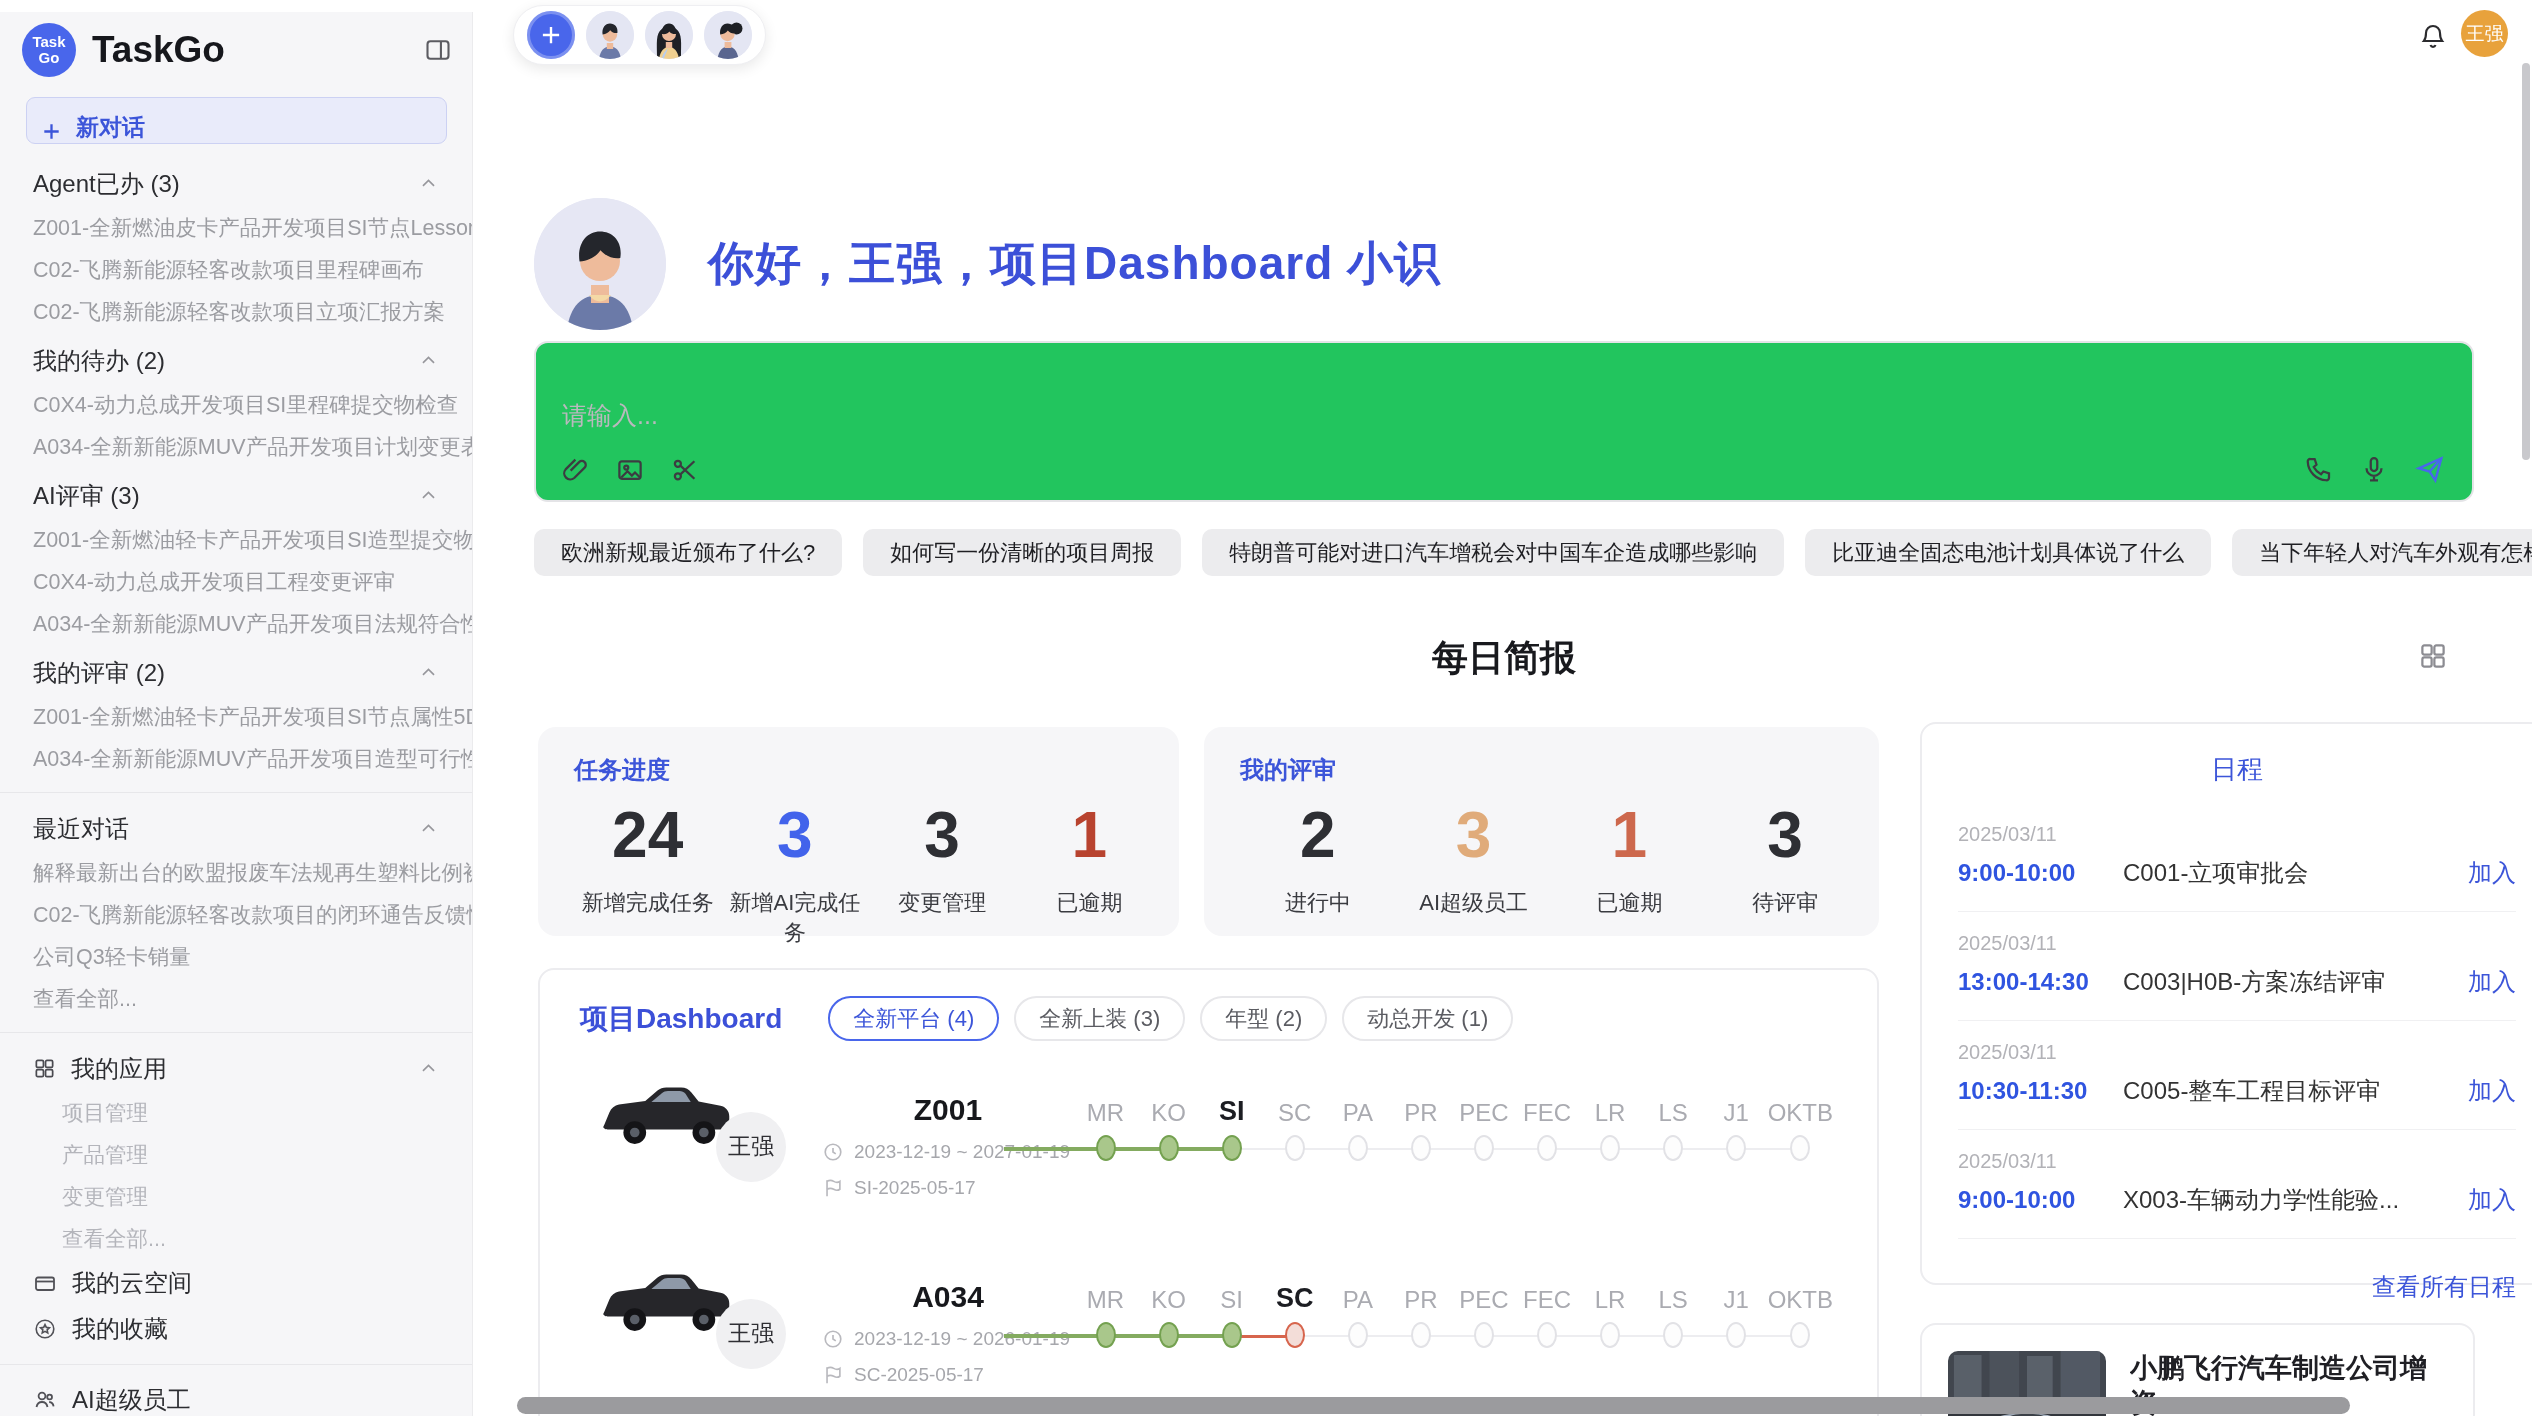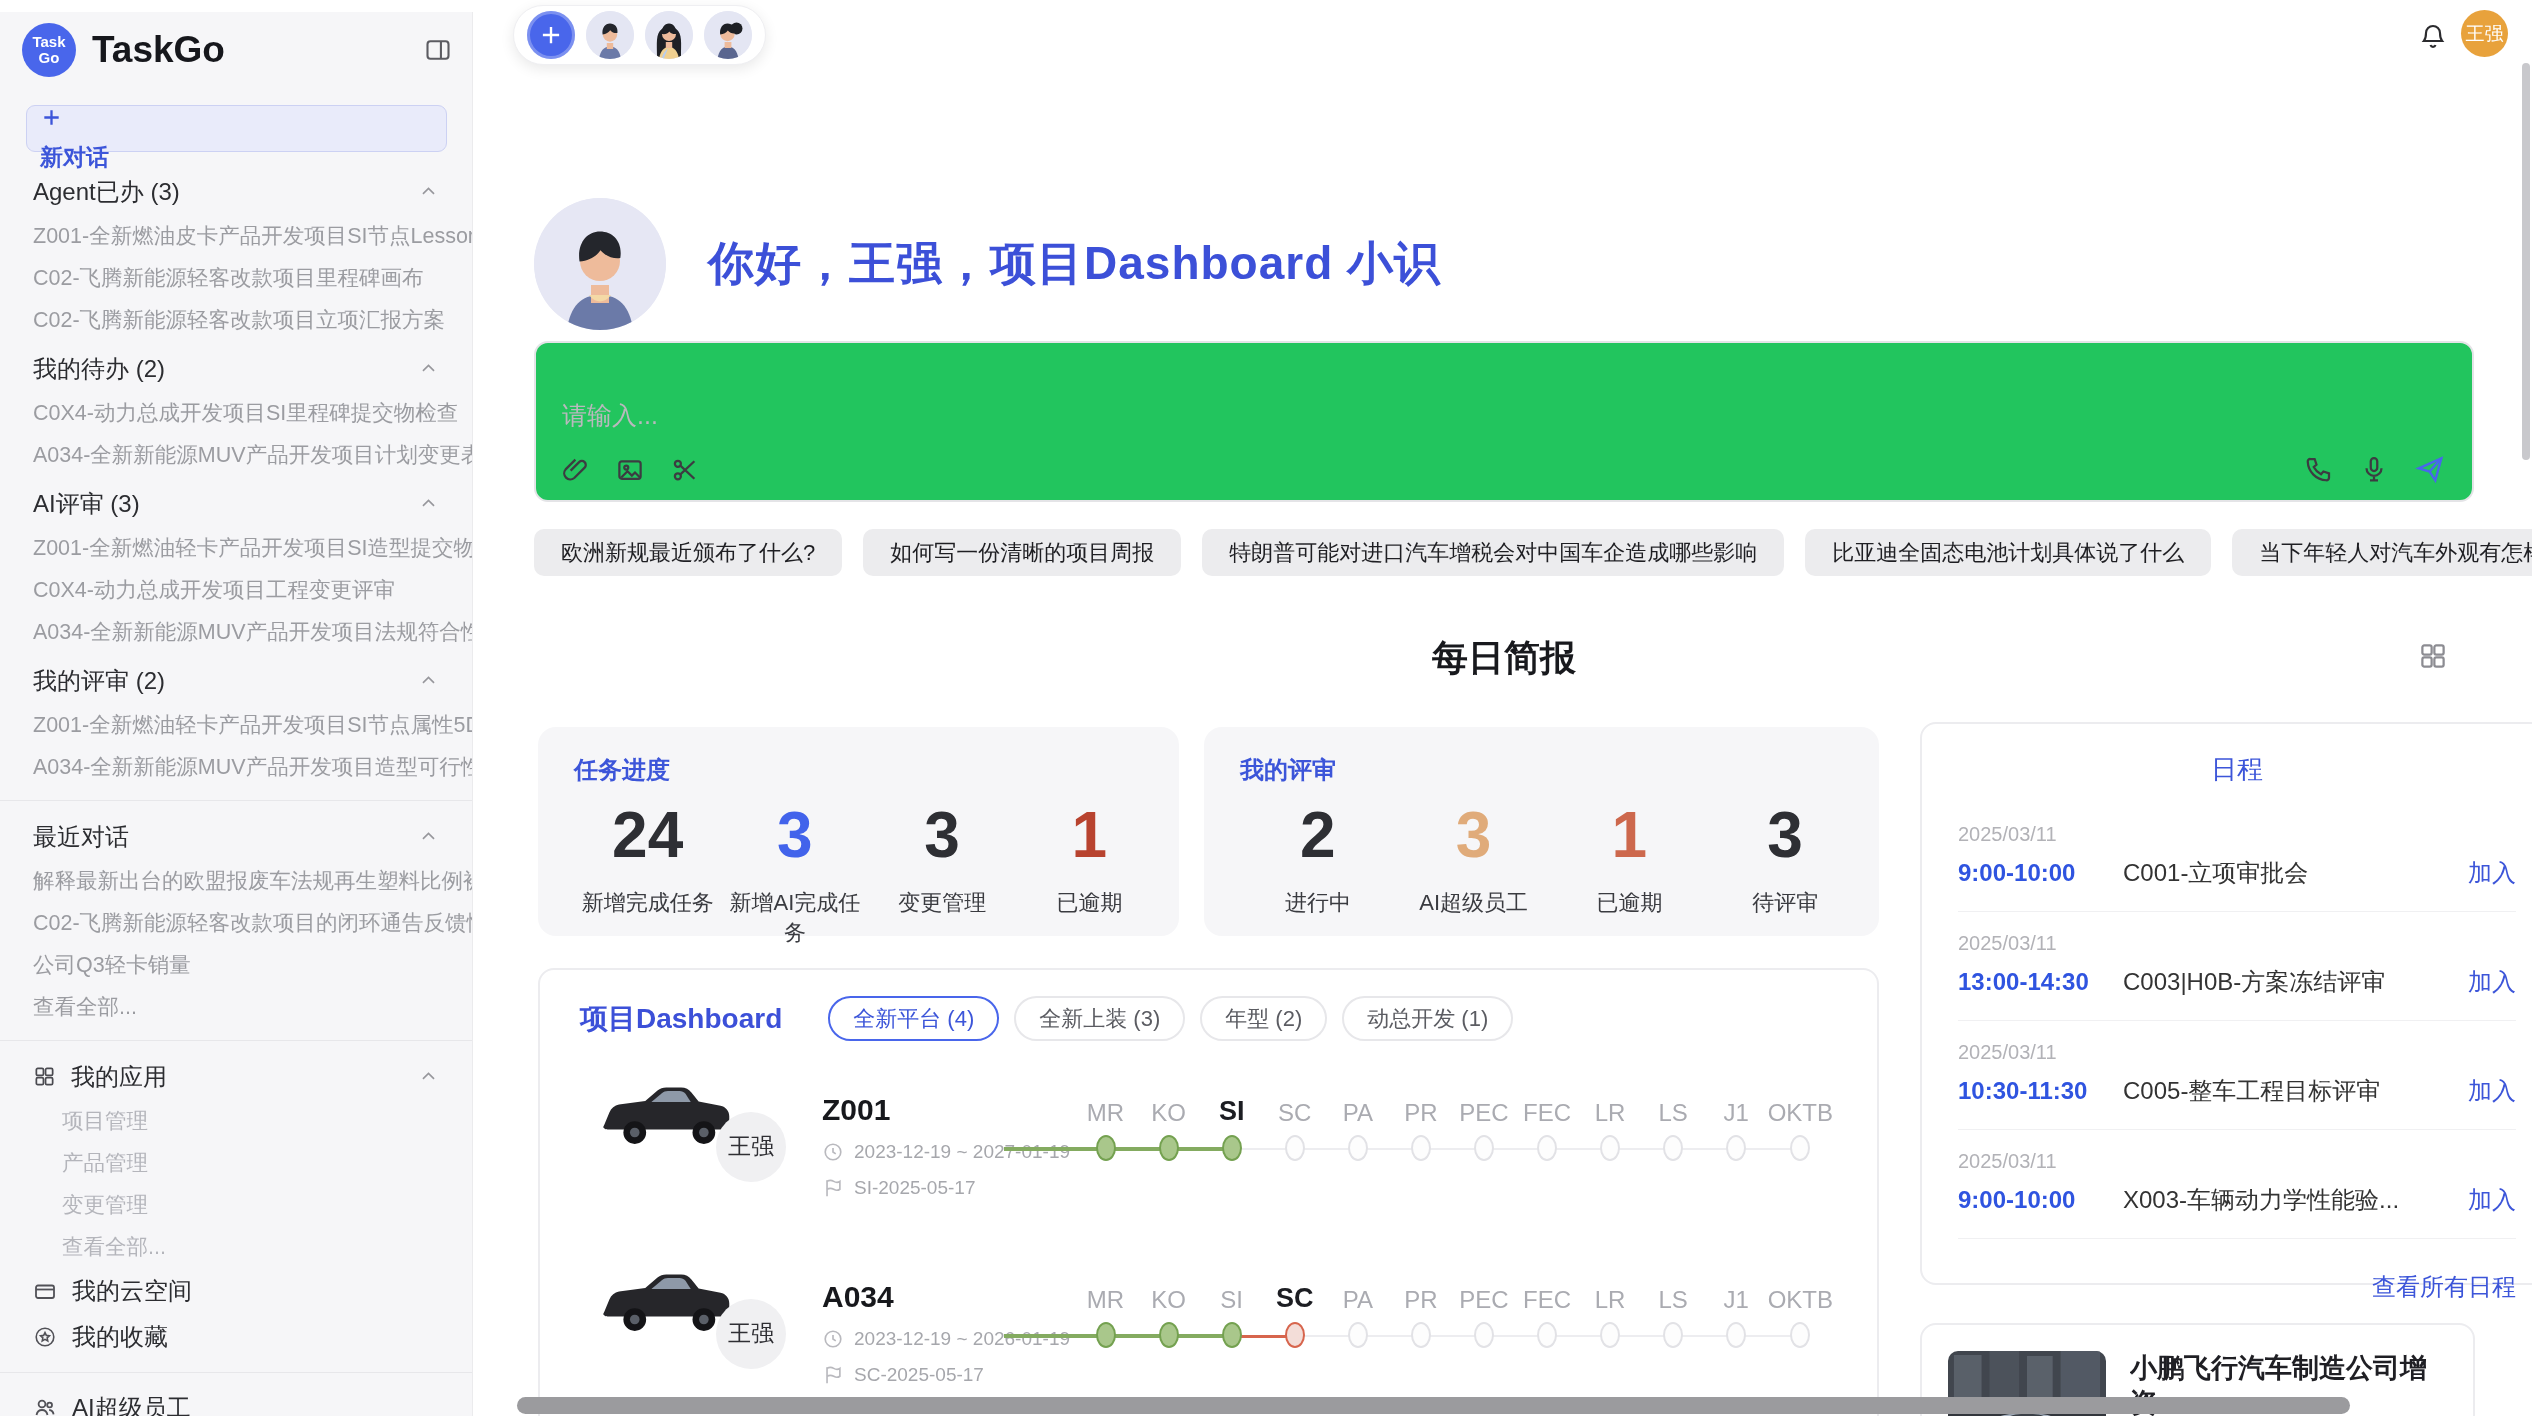--- a/index.html
+++ b/index.html
@@ -9,23 +9,23 @@
 
   
   .sidebar { position:absolute; left:0; top:12px; width:473px; height:1416px;
     background:#f6f6f8; border-right:1px solid #ebebed; overflow:hidden; }
   .side-header { display:flex; align-items:center; padding:11px 20px 8px 22px; }
   .logo { width:54px; height:54px; border-radius:50%; background:#4966eb; color:#fff;
     display:flex; flex-direction:column; align-items:center; justify-content:center;
     font-size:15px; font-weight:bold; line-height:1.1; flex:none; }
   .app-name { font-size:37px; font-weight:700; color:#16171c; margin-left:16px; flex:1; }
   .panel-icon { color:#5c5c62; }
-  .new-chat { margin:20px 26px 16px; height:47px; width:421px; border:1px solid #ccd1f3;
-    background:#e9ebfa; border-radius:9px; display:flex; align-items:flex-start; gap:13px;
-    padding-left:13px; color:#3c55d9; font-size:23px; font-weight:600; cursor:pointer;flex-direction:column; }
+  .new-chat { margin:12px 26px 16px; height:47px; width:421px; border:1px solid #ccd1f3;
+    background:#e9ebfa; border-radius:9px; display:flex; align-items:flex-end; gap:13px;
+    padding-left:13px; color:#3c55d9; font-size:23px; font-weight:600; cursor:pointer; }
   .sec-header { display:flex; align-items:center; height:47px; padding:0 34px 0 33px;
     font-size:24px; color:#2c2d31; margin-top:4px; }
   .sec-header .chev { margin-left:auto; color:#97979c; }
   .sec-header .hd-ic { color:#4a4a50; margin-right:15px; }
   .side-item { height:42px; line-height:42px; padding:0 6px 0 33px; font-size:21.5px;
     color:#9b9ca1; white-space:nowrap; overflow:hidden; }
   .app-item { padding-left:62px; color:#b4b5bb; }
   .side-divider { height:1px; background:#e7e7ea; margin:12px 0; }
   .side-link { display:flex; align-items:center; gap:15px; height:46px; padding:0 33px;
     font-size:24px; color:#2c2d31; }
@@ -90,21 +90,21 @@
     font-size:22px; color:#5b5c62; background:#fff; cursor:pointer; font-family:inherit; }
   .tab.active { border-color:#4966eb; color:#3c55d9; }
   .proj-row { display:flex; align-items:center; height:165px; margin-top:22px; cursor:pointer; }
   .proj-visual { width:242px; height:160px; position:relative; flex:none; }
   .car { position:absolute; left:18px; top:4px; width:140px; height:90px; }
   .car svg { width:100%; height:100%; }
   .owner { position:absolute; left:136px; top:46px; width:70px; height:70px; border-radius:50%;
     background:#f0f0f2; display:flex; align-items:center; justify-content:center;
     font-size:23px; color:#2f2f34; }
   .proj-info { width:252px; flex:none; }
-  .proj-name { font-size:30px; font-weight:700; color:#17181c; }
+  .proj-name { font-size:30px; font-weight:700; color:#17181c;text-align:center; }
   .meta { display:flex; align-items:center; gap:10px; margin-top:14px; color:#a6a7ac; font-size:19px; white-space:nowrap;text-align:right; }
   .meta .ic { color:#b9b9be; flex:none; }
   .timeline { flex:1; position:relative; height:112px; margin-top:-14px; }
   .tl-cells { display:flex; height:100%; }
   .tl-cell { flex:1; display:flex; flex-direction:column; align-items:center; }
   .tl-label { height:44px; display:flex; align-items:flex-end; font-size:24px; color:#aaabb1; }
   .tl-label.current { font-size:27px; font-weight:700; color:#1c1d22; }
   .tl-dot { margin-top:8px; width:20px; height:26px; border-radius:50%; position:relative; z-index:2;
     background:#fdfdfd; border:2px solid #e2e2e6; }
   .tl-dot.done, .tl-dot.current { background:#a9c78b; border:2px solid #74a150; }

